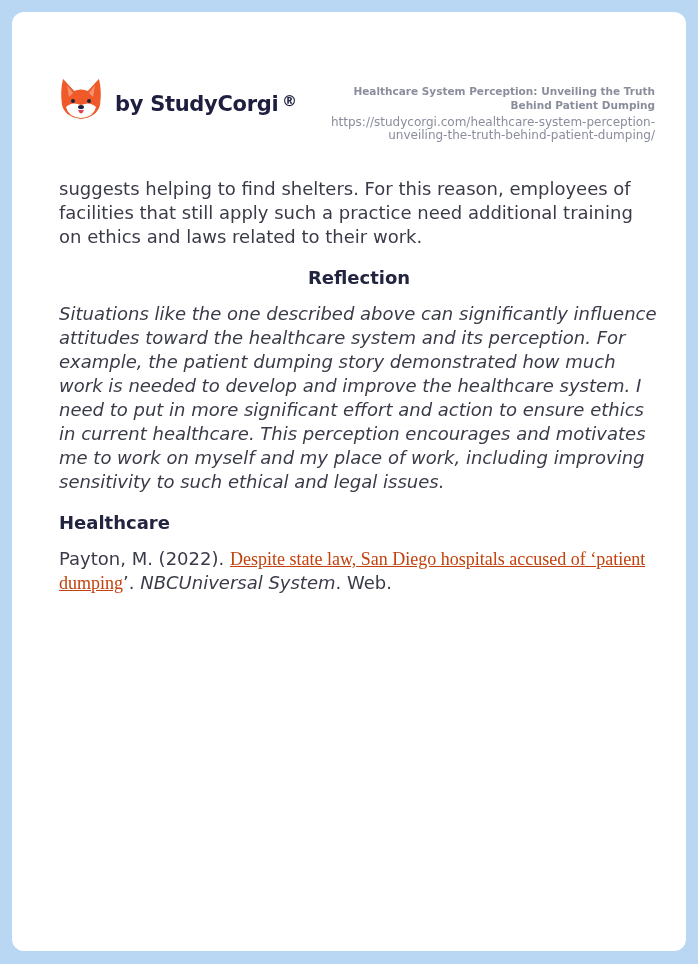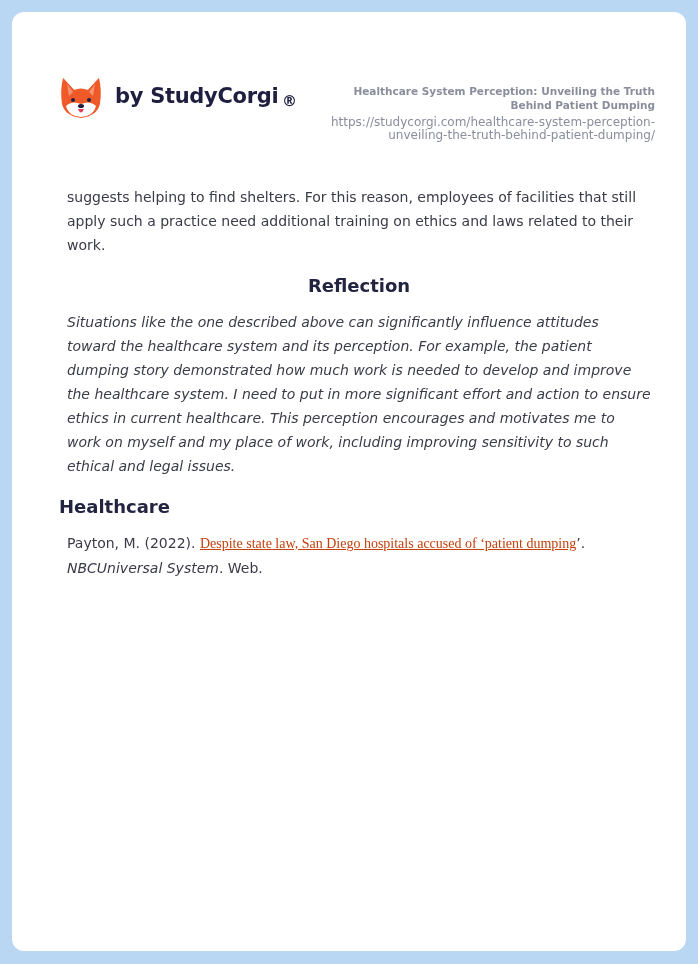--- a/index.html
+++ b/index.html
@@ -28,21 +28,21 @@
     left: 0;
     top: 0;
     width: 674px;
     height: 140px;
   }
   .logo {
     position: absolute;
     left: 48px;
     top: 64px;
     display: flex;
-    align-items: flex-start;
+    align-items: center;
     height: 48px;
   }
   .logo-icon {
     width: 42px;
     height: 46px;
     display: block;
   }
   .logo-text {
     margin-left: 13px;
     margin-top: 8px;
@@ -82,22 +82,22 @@
     color: #8a8d9c;
   }
   .content {
     position: absolute;
     left: 47px;
     top: 165px;
     width: 600px;
     color: #3a3b48;
   }
   p {
-    margin: 8px;
-    font-size: 14px;
+    margin: 0;
+    font-size: 18px;
     line-height: 24px;
     color: #3a3b48;
   }
   h2 {
     margin: 0;
     font-size: 18px;
     font-weight: bold;
     color: #23243f;
     line-height: 24px;
   }

